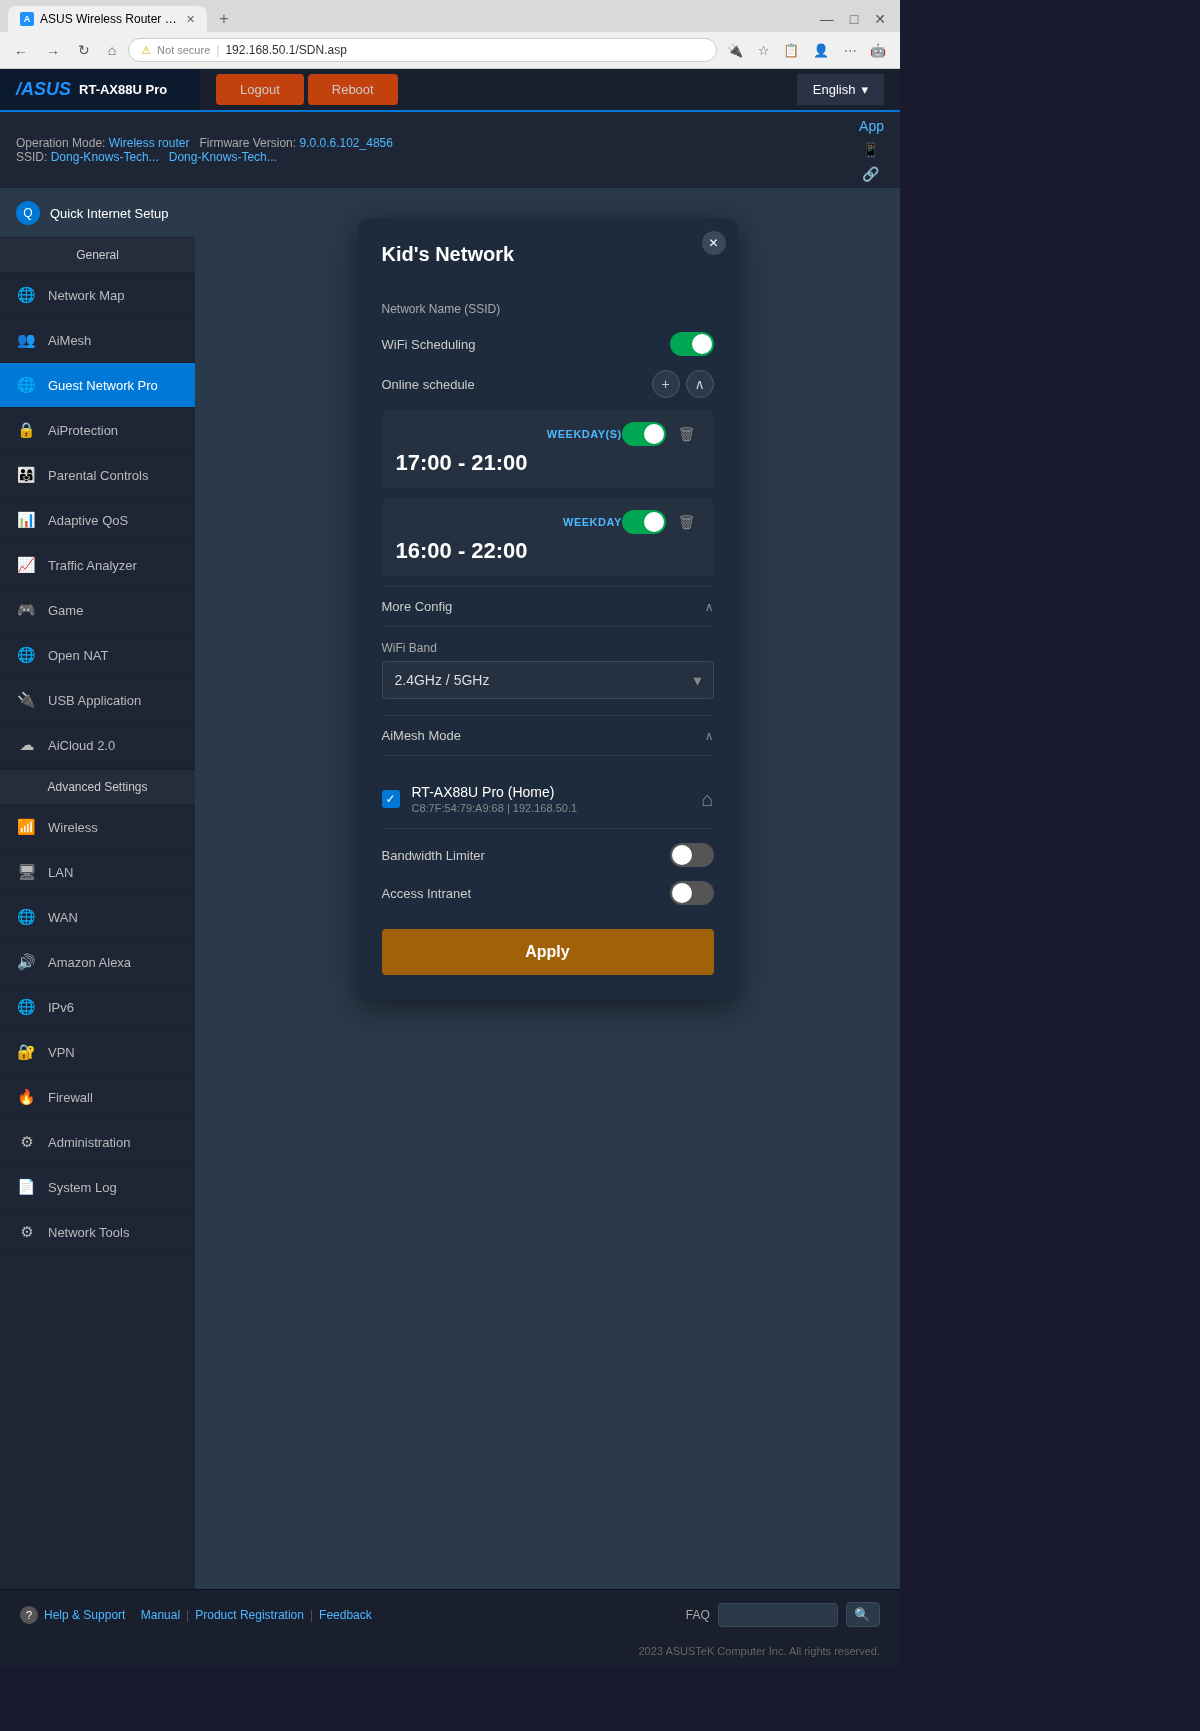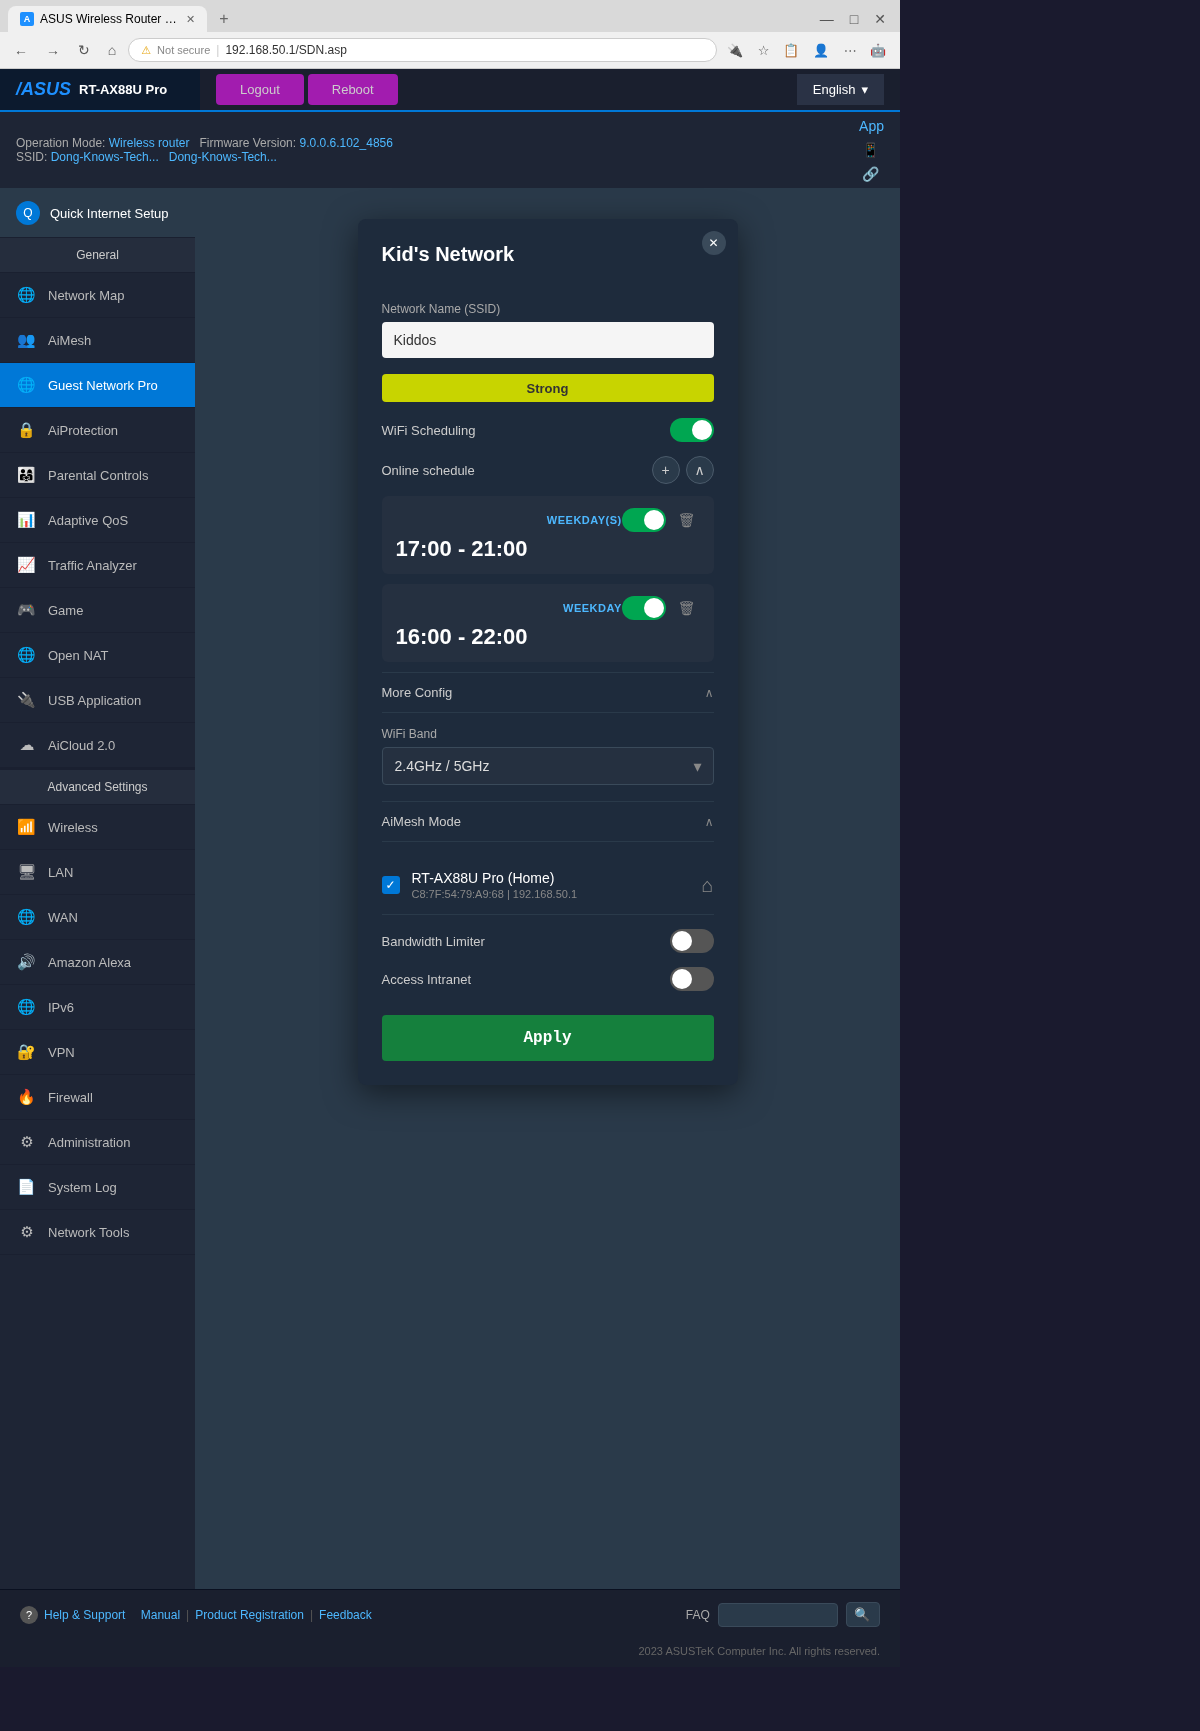--- a/index.html
+++ b/index.html
@@ -132,21 +132,21 @@
     }
     .header-nav {
       display: flex;
       align-items: center;
       flex: 1;
       padding: 0 16px;
       gap: 4px;
     }
     .header-btn {
       color: #ccc;
-      background: #a21caf;
+      background: #c2410c;
       border: none;
       padding: 8px 24px;
       font-size: 13px;
       cursor: pointer;
       border-radius: 4px;
     }
     .header-lang {
       margin-left: auto;
       display: flex;
       align-items: center;
@@ -522,30 +522,29 @@
       cursor: pointer;
     }
     .aimesh-info { flex: 1; }
     .aimesh-name { color: white; font-size: 14px; margin-bottom: 2px; }
     .aimesh-details { color: #888; font-size: 11px; }
     .aimesh-home-icon { color: #888; font-size: 20px; }
 
     
     .apply-btn {
       width: 100%;
-      background: #15803d;
+      background: #a16207;
       border: none;
       border-radius: 4px;
       padding: 14px;
       color: white;
       font-size: 16px;
       font-weight: bold;
       cursor: pointer;
       margin-top: 10px;
-      font-family: Liberation Mono, monospace;
     }
 
     
     .router-footer {
       background: #1a1f2e;
       padding: 12px 20px;
       display: flex;
       align-items: center;
       justify-content: space-between;
       border-top: 1px solid #0a1020;
@@ -752,29 +751,25 @@
       <div class="modal-overlay">
         <div class="modal-card">
           <div class="modal-title">Kid's Network</div>
           <button class="modal-close">
             <span>✕</span>
           </button>
 
           
           <div class="form-group">
             <label class="form-label">Network Name (SSID)</label>
-            <input class="form-input" type="text" value="Kiddos" style="">
-          </div>
-
-          
-
-          
-          <div class="strength-bar">
-            <span>Strong</span>
-          </div>
+          </div>
+
+          
+
+          
 
           
           <div class="toggle-row">
             <span class="toggle-label">WiFi Scheduling</span>
             <div class="toggle"></div>
           </div>
 
           
           <div class="schedule-header">
             <span class="schedule-label">Online schedule</span>

